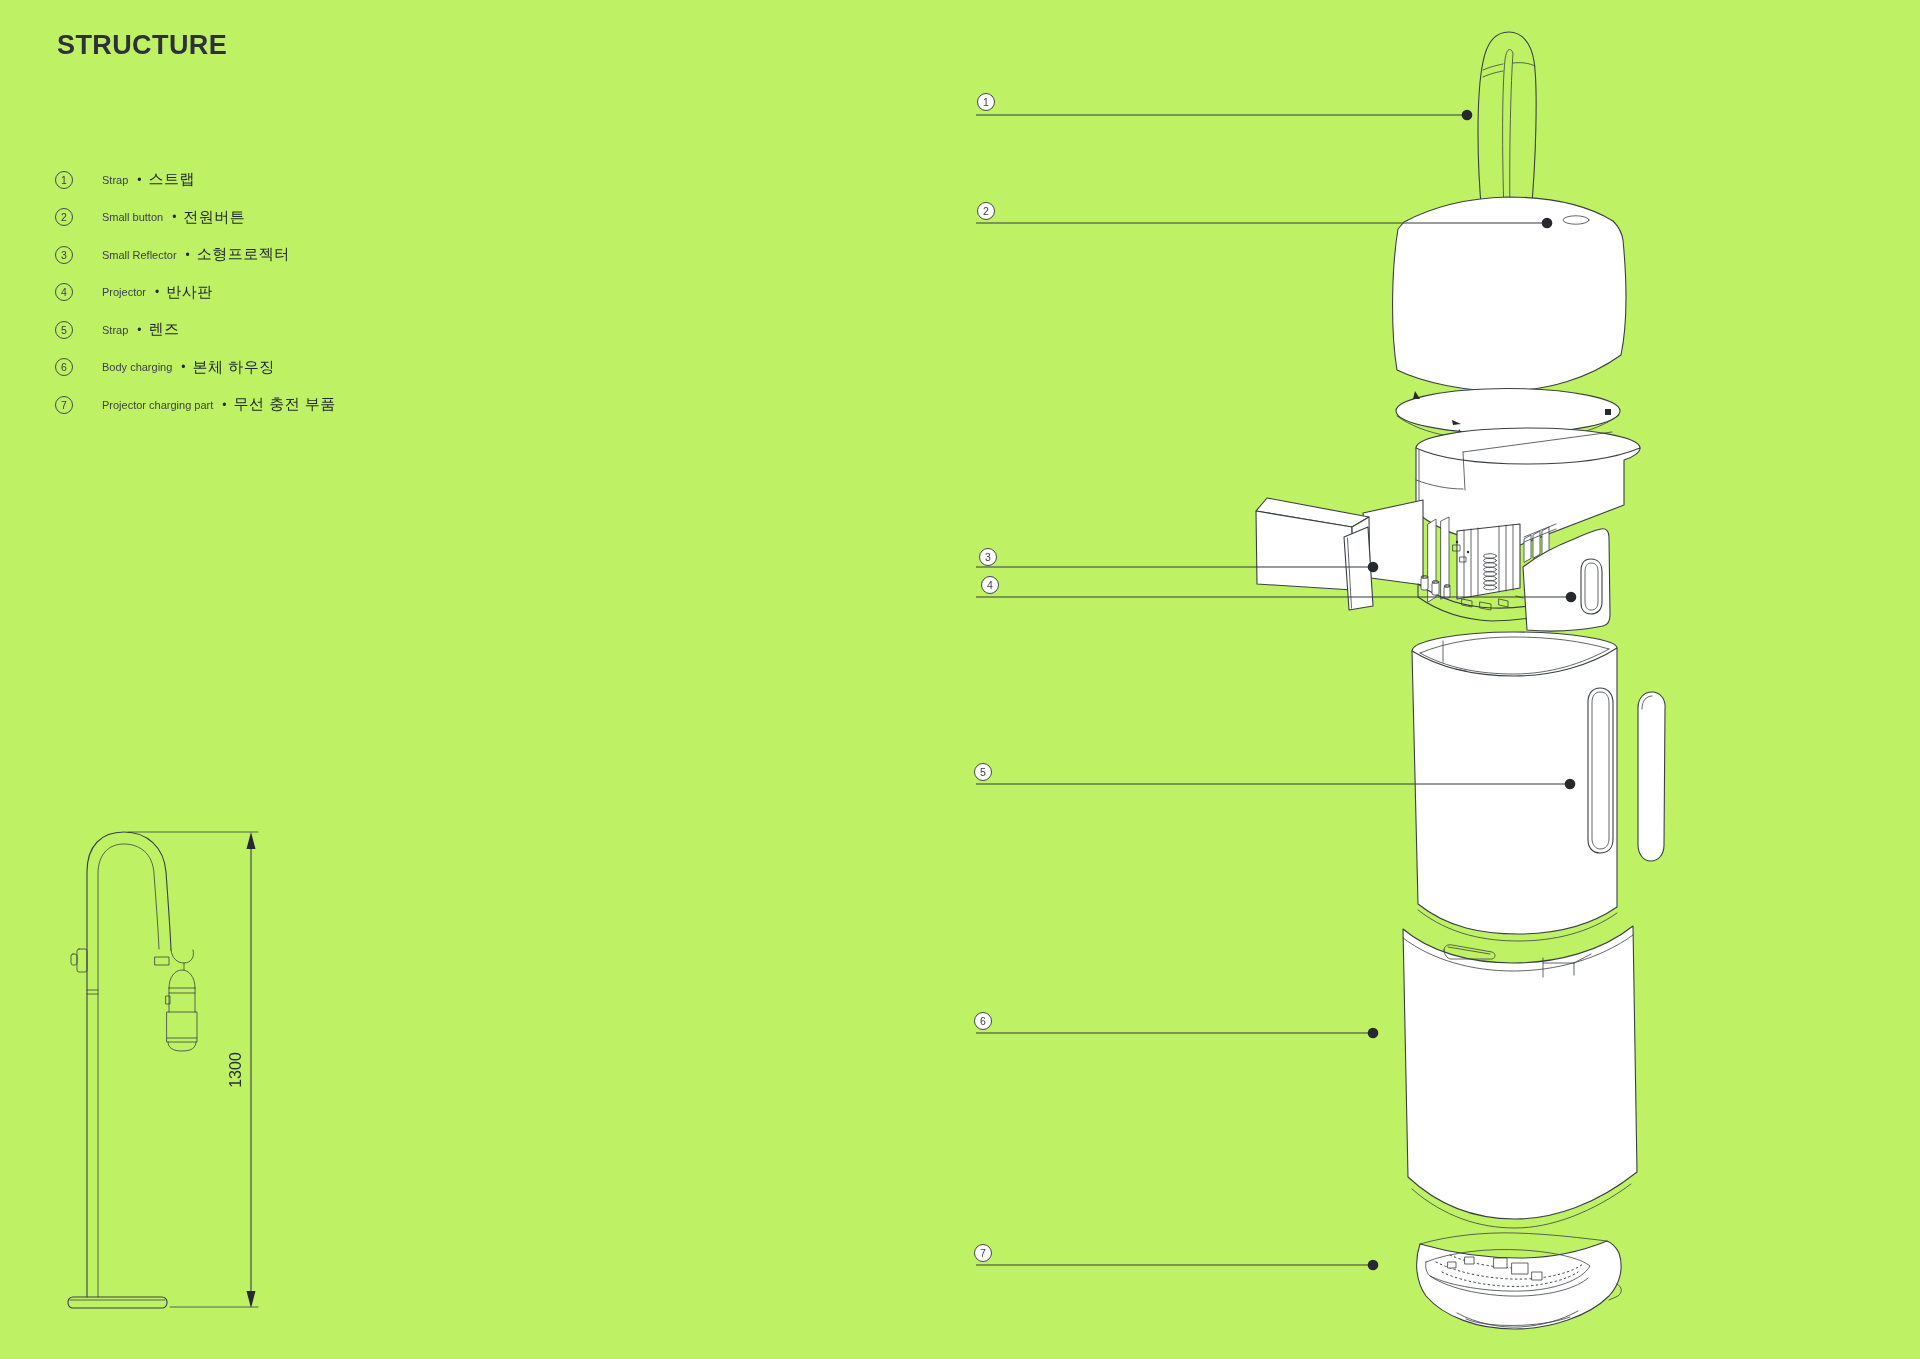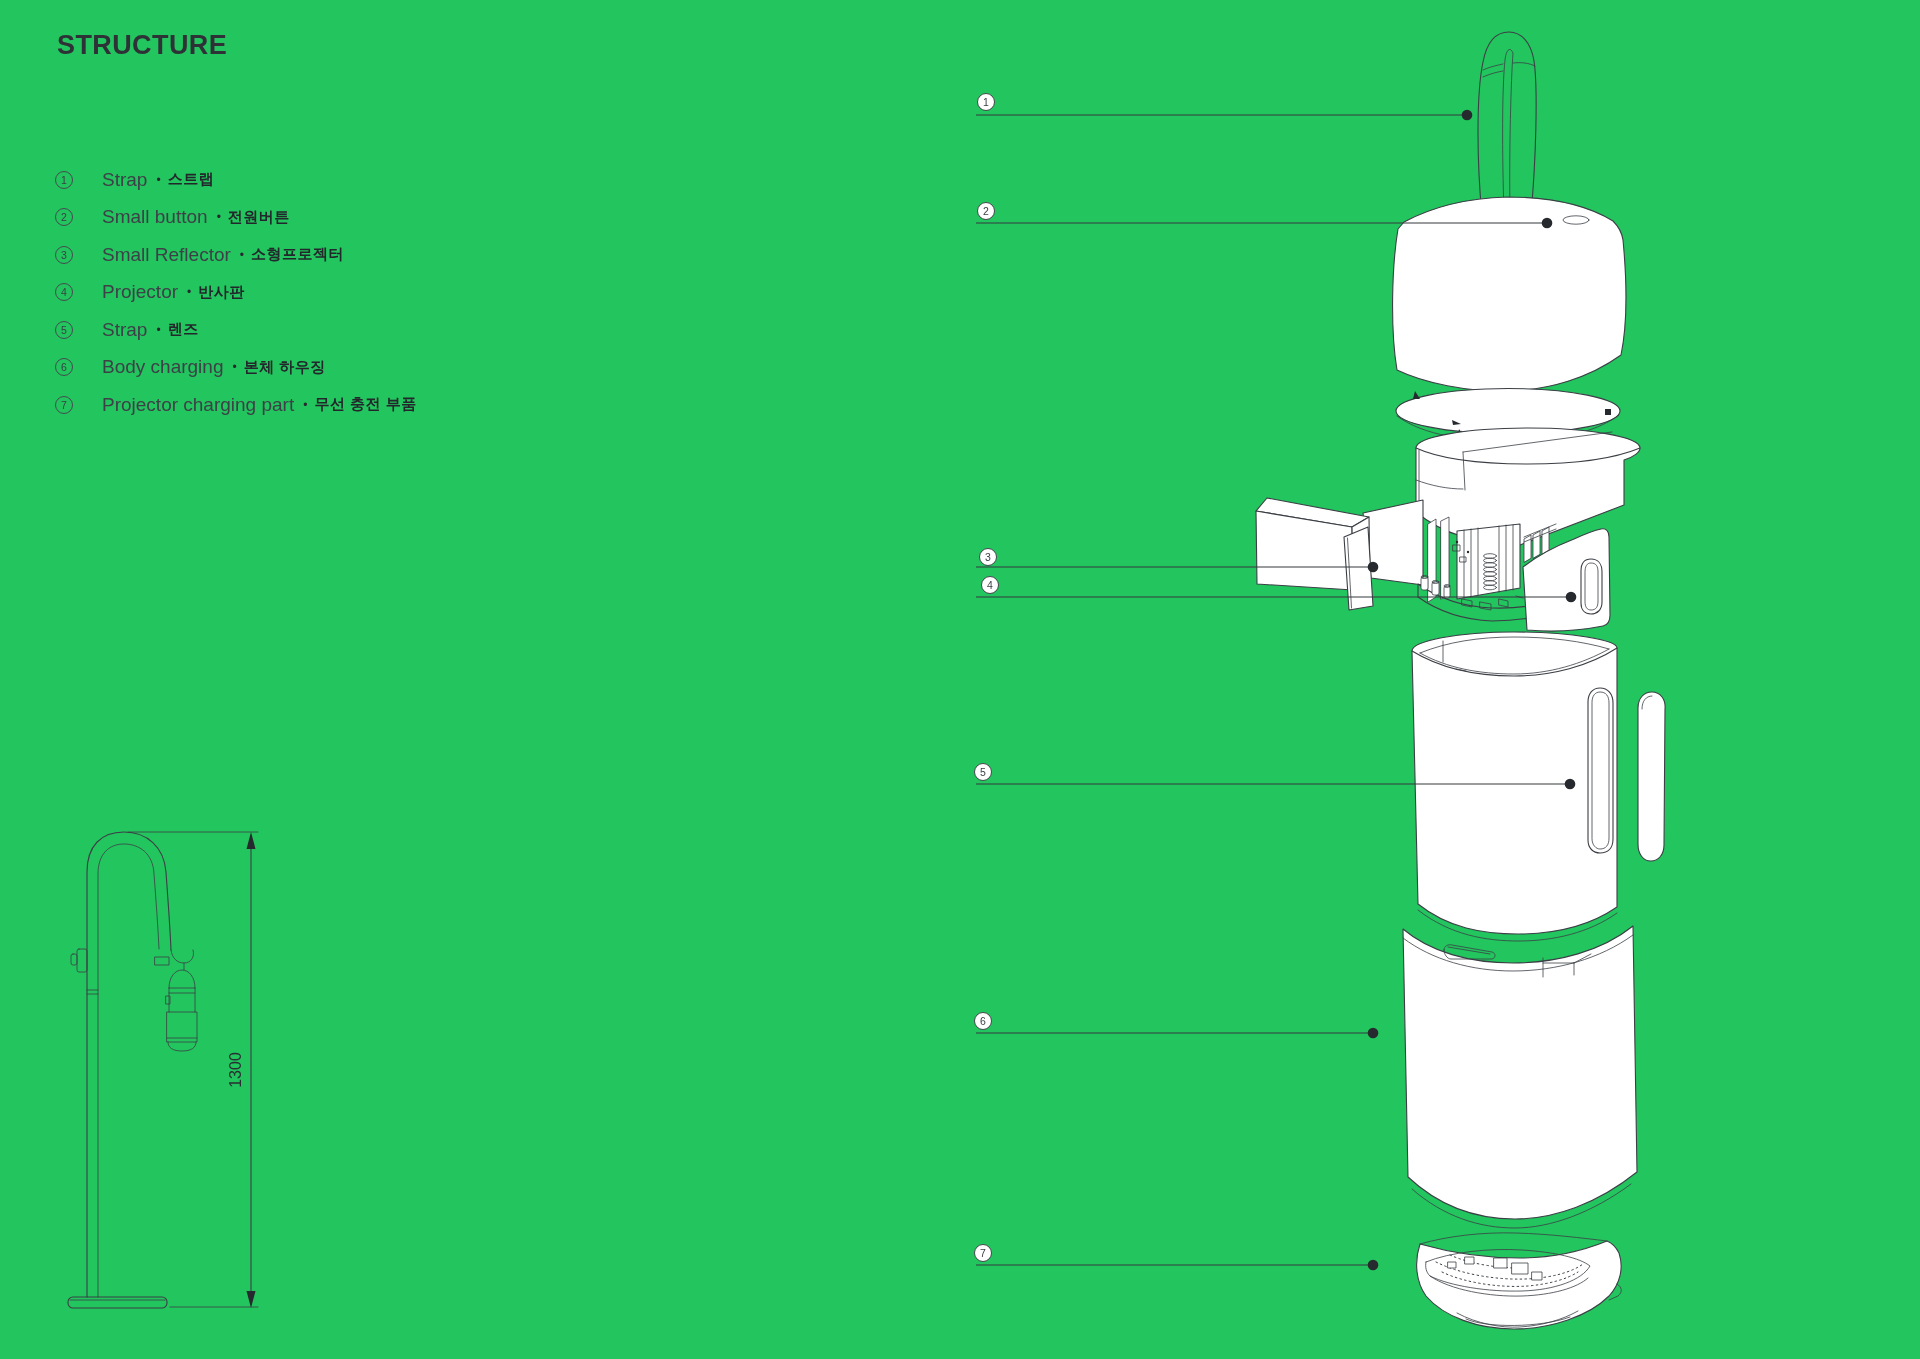--- a/index.html
+++ b/index.html
@@ -1,30 +1,30 @@
 <!DOCTYPE html>
 <html><head>
 <meta charset="utf-8">
 <style>
   html,body{margin:0;padding:0;background:#ffffff;}
   body{width:1920px;height:1359px;position:relative;overflow:hidden;
        font-family:"Liberation Sans","DejaVu Sans",sans-serif;color:#3a3e44;}
-  .page{position:absolute;inset:0;background:#22c55e;}
+  .page{position:absolute;inset:0;background:#bef264;}
 
   .title{position:absolute;left:57px;top:30px;font-size:27px;font-weight:600;
          letter-spacing:0.4px;color:#2e3237;}
 
   .legend{position:absolute;left:55px;top:161px;}
   .legend-item{height:37.5px;display:flex;align-items:center;}
   .num-badge{display:inline-flex;align-items:center;justify-content:center;
              width:16px;height:16px;border:1.2px solid #464a50;border-radius:50%;
              font-size:10.5px;color:#3a3e44;flex:0 0 auto;}
-  .legend-en{margin-left:29px;font-size:19px;color:#3d4147;}
+  .legend-en{margin-left:29px;font-size:11px;color:#3d4147;}
   .legend-bullet{margin:0 7px 0 9px;font-size:12px;color:#26292e;}
-  .legend-ko{font-size:15px;font-weight:700;color:#23262b;letter-spacing:0.5px;}
+  .legend-ko{font-size:15px;font-weight:400;color:#23262b;letter-spacing:0.5px;}
 
   .callout{position:absolute;width:16px;height:16px;border:1.2px solid #43474d;
            border-radius:50%;display:flex;align-items:center;justify-content:center;
            font-size:10.5px;color:#3a3e44;background:#fff;}
 
   svg{position:absolute;overflow:visible;}
   .ink{stroke:#3b3f45;fill:none;stroke-width:1.1;stroke-linecap:round;stroke-linejoin:round;}
   .wf{fill:#ffffff;}
   .thin{stroke-width:0.8;}
   .leader{stroke:#34383d;stroke-width:1.05;fill:none;}

